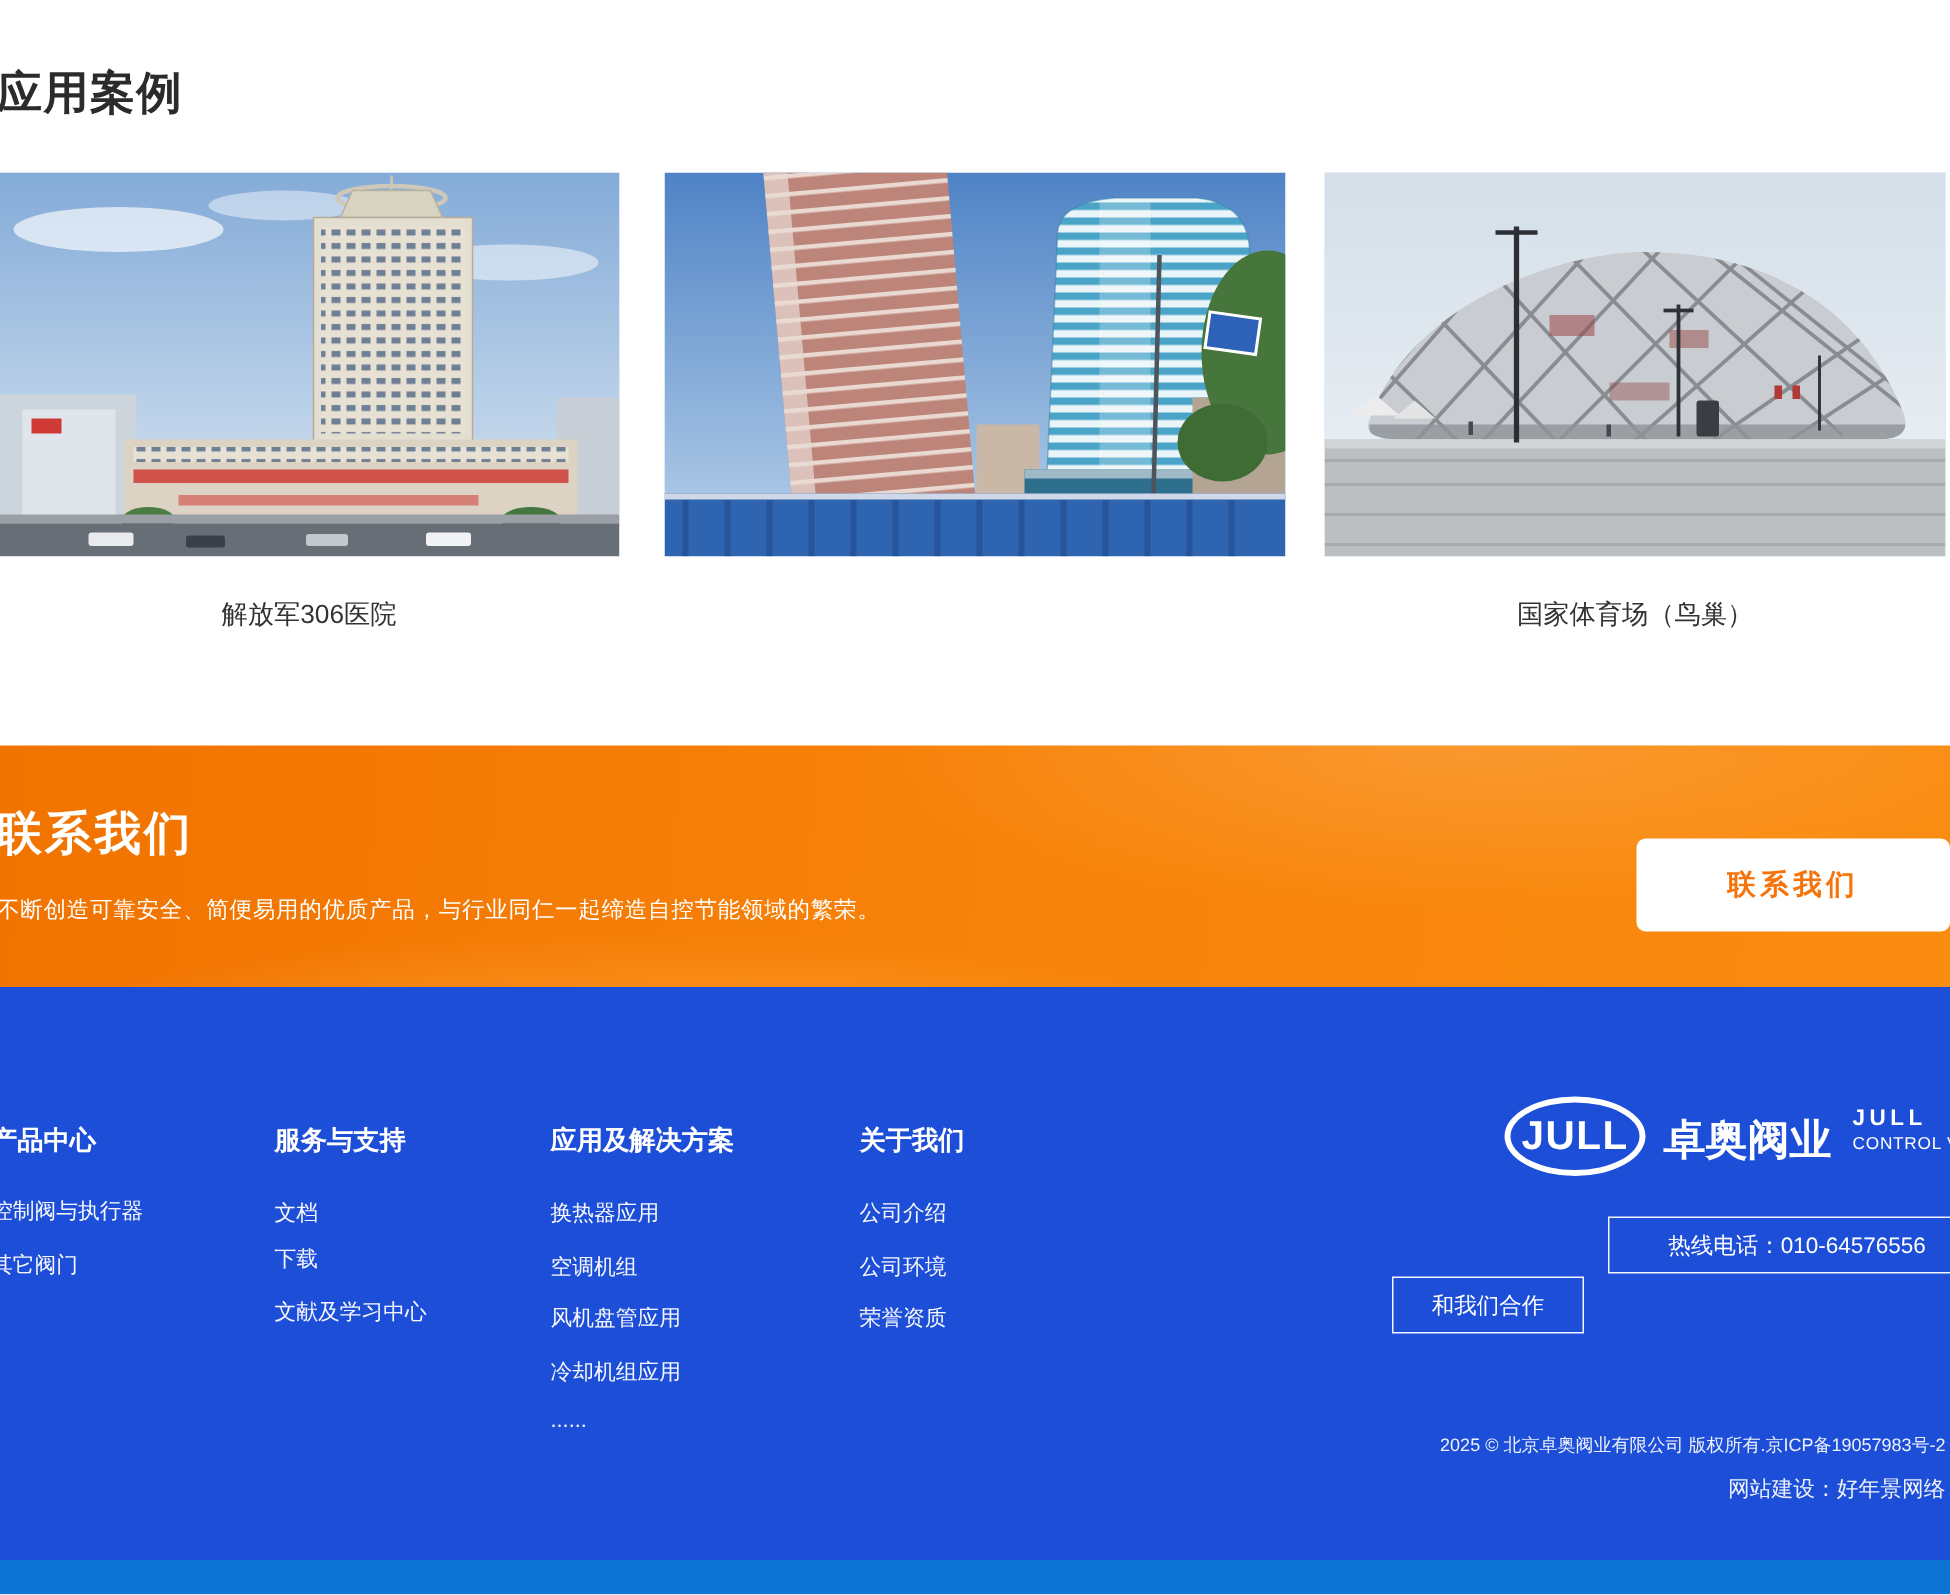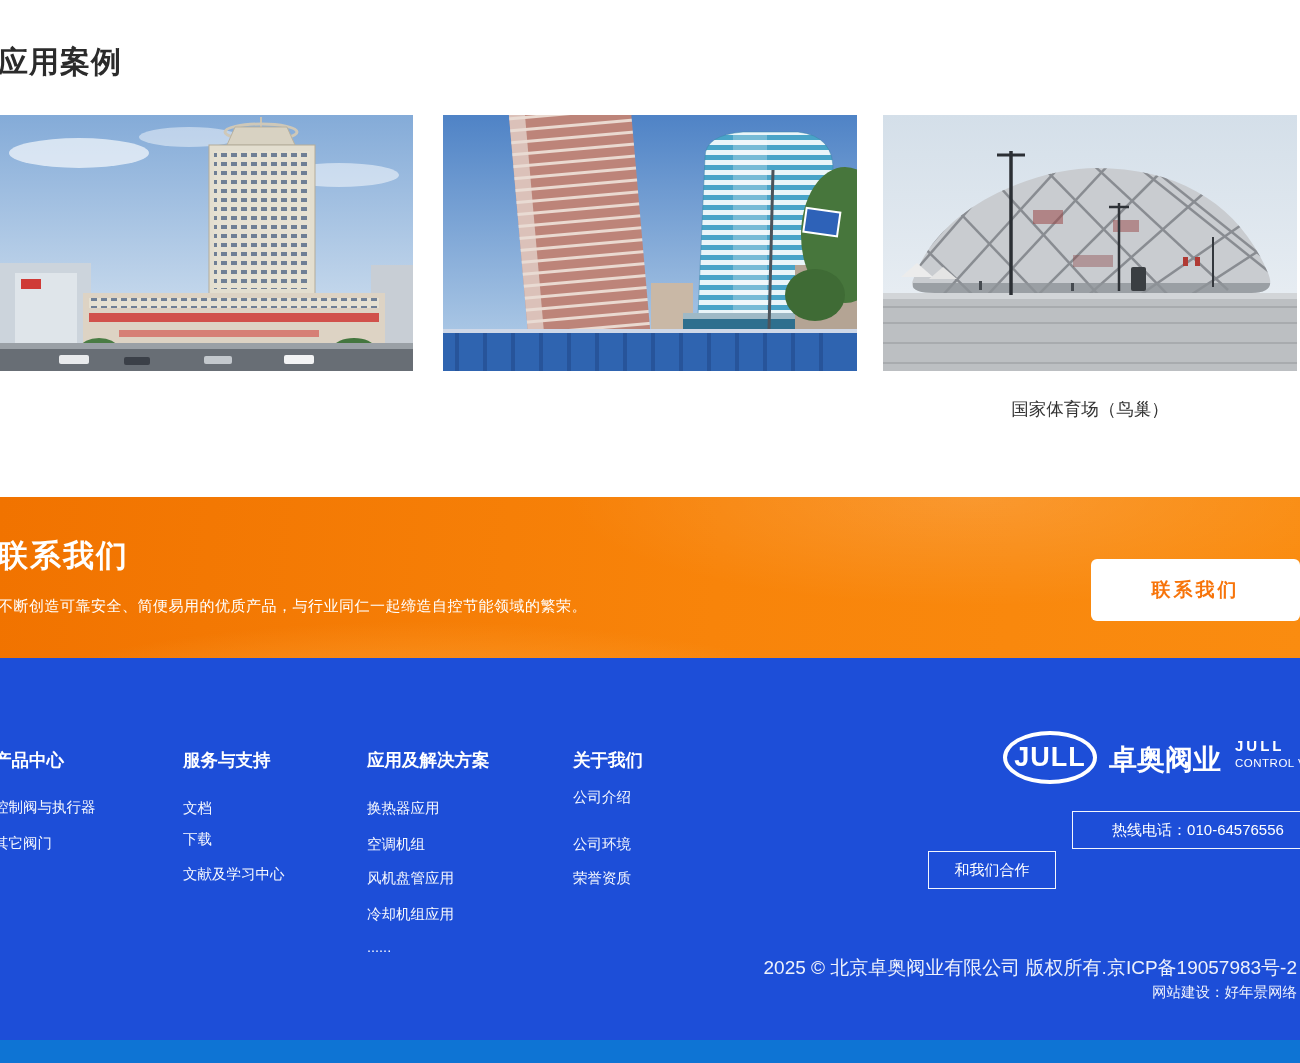--- a/index.html
+++ b/index.html
@@ -48,21 +48,21 @@
   .logo-cn { position:absolute; left:106px; top:10px; font-size:28px; font-weight:bold; white-space:nowrap; color:#fff; }
   .logo-en { position:absolute; left:232px; top:6px; white-space:nowrap; color:#fff; }
   .logo-en .l1 { font-size:15px; font-weight:bold; letter-spacing:3px; }
   .logo-en .l2 { font-size:11.5px; letter-spacing:.5px; margin-top:3px; }
 
   .f-btn { position:absolute; top:153px; height:38px; background:transparent; border:1px solid rgba(255,255,255,.95);
         color:#fff; font-size:15px; cursor:pointer; font-family:inherit; white-space:nowrap; }
   .f-btn.coop { left:928px; width:128px;margin-top:40px; }
   .f-btn.hotline { left:1072px; width:252px; }
 
-  .copyright { position:absolute; right:3px; top:297px; font-size:19px; color:rgba(255,255,255,.92); white-space:nowrap;text-align:center; }
+  .copyright { position:absolute; right:3px; top:297px; font-size:12px; color:rgba(255,255,255,.92); white-space:nowrap;text-align:center; }
   .site-credit { position:absolute; right:3px; top:325px; font-size:14.5px; color:rgba(255,255,255,.92); white-space:nowrap; cursor:pointer; }
 
   .bottom-bar { position:absolute; left:0; top:1040px; width:1300px; height:23px; background:#0E74D4; }
 </style>
 </head>
 <body>
 
 <div class="page">
 
   <section>
@@ -101,20 +101,21 @@
           <ellipse cx="100" cy="232" rx="18" ry="9" fill="#4a7c44"></ellipse>
           <ellipse cx="355" cy="232" rx="20" ry="9" fill="#44763f"></ellipse>
           <rect x="0" y="228" width="414" height="6" fill="#9aa0a6"></rect>
           <rect x="0" y="234" width="414" height="22" fill="#686e75"></rect>
           <rect x="60" y="240" width="30" height="9" rx="2" fill="#e8eaec"></rect>
           <rect x="125" y="242" width="26" height="8" rx="2" fill="#3b4048"></rect>
           <rect x="205" y="241" width="28" height="8" rx="2" fill="#c3c8cd"></rect>
           <rect x="285" y="240" width="30" height="9" rx="2" fill="#f2f3f4"></rect>
         </svg>
       </div>
+      <div class="case-caption">解放军306医院</div>
     </div>
 
     <div class="case-card c2">
       <div class="case-photo">
         <svg width="414" height="256" viewBox="0 0 414 256">
           <defs>
             <linearGradient id="sky2" x1="0" y1="0" x2="0" y2="1">
               <stop offset="0" stop-color="#4f83c6"></stop>
                 <stop offset="1" stop-color="#b9d2ea"></stop>
             </linearGradient>
@@ -255,21 +256,21 @@
       <div class="f-title">应用及解决方案</div>
       <div class="f-link" style="top:141px">换热器应用</div>
       <div class="f-link" style="top:177px">空调机组</div>
       <div class="f-link" style="top:211px">风机盘管应用</div>
       <div class="f-link" style="top:247px">冷却机组应用</div>
       <div class="f-link" style="top:281px">......</div>
     </div>
 
     <div class="f-col col4">
       <div class="f-title">关于我们</div>
-      <div class="f-link" style="top:130px">公司介绍</div>
+      <div class="f-link" style="top:141px">公司介绍</div>
       <div class="f-link" style="top:177px">公司环境</div>
       <div class="f-link" style="top:211px">荣誉资质</div>
     </div>
 
     <div class="logo-wrap">
       <div class="logo-oval">JULL</div>
       <div class="logo-cn">卓奥阀业</div>
       <div class="logo-en">
         <div class="l1">JULL</div>
         <div class="l2">CONTROL VALVE</div>

